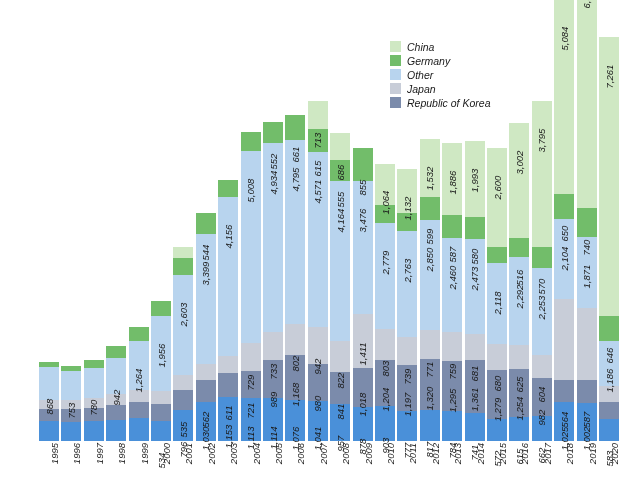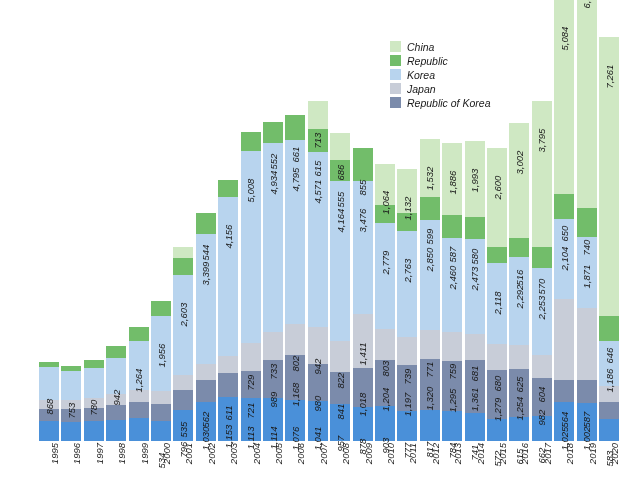--- a/index.html
+++ b/index.html
@@ -597,25 +597,25 @@
       </div>
     </div>
 
   <div class="legend">
       <div class="legend-row">
         <div class="legend-swatch" style="background: rgb(207, 232, 195);"></div>
         <div class="legend-text">China</div>
       </div>
       <div class="legend-row">
         <div class="legend-swatch" style="background: rgb(114, 189, 106);"></div>
-        <div class="legend-text">Republic</div>
+        <div class="legend-text">Germany</div>
       </div>
       <div class="legend-row">
         <div class="legend-swatch" style="background: rgb(184, 212, 238);"></div>
-        <div class="legend-text">Korea</div>
+        <div class="legend-text">Other</div>
       </div>
       <div class="legend-row">
         <div class="legend-swatch" style="background: rgb(200, 205, 216);"></div>
         <div class="legend-text">Japan</div>
       </div>
       <div class="legend-row">
         <div class="legend-swatch" style="background: rgb(123, 139, 171);"></div>
         <div class="legend-text">Republic of Korea</div>
       </div>
     </div>

